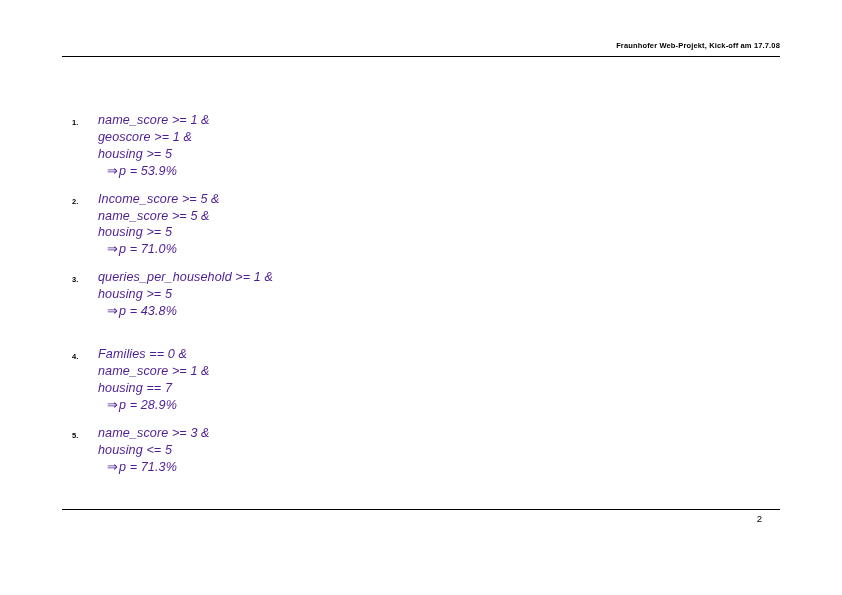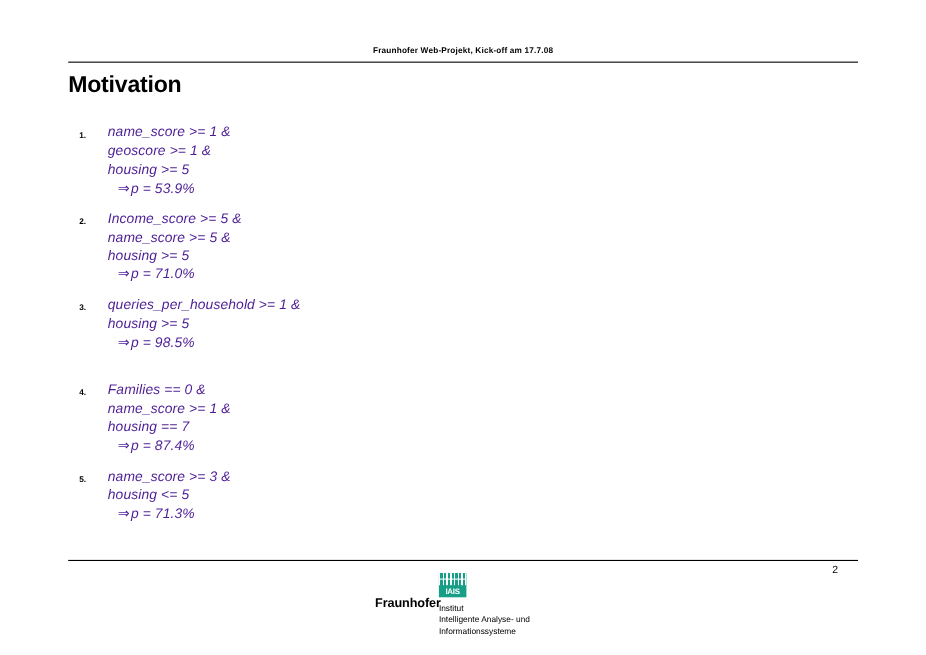--- a/index.html
+++ b/index.html
@@ -23,21 +23,21 @@
     height: 595px;
     background: #ffffff;
   }
 
   
   .header-text {
     position: absolute;
     left: 62px;
     top: 41px;
     width: 718px;
-    text-align: center;
+    text-align: right;
     font-size: 7.5px;
     font-weight: bold;
     letter-spacing: 0.15px;
     color: #000000;
     white-space: nowrap;
   }
   .rule-top {
     position: absolute;
     left: 62px;
     top: 56px;
@@ -192,21 +192,20 @@
   }
 </style>
 </head>
 <body>
 
 <div class="slide">
 
   <div class="header-text">Fraunhofer Web-Projekt, Kick-off am 17.7.08</div>
   <div class="rule-top"></div>
 
-  <div class="slide-title">Motivation</div>
 
   <div class="rule-list">
 
     <div class="rule-item">
       <div class="rule-index">1.</div>
       <div class="rule-lines">
         <div class="rule-line">name_score &gt;= 1 &amp;</div>
         <div class="rule-line">geoscore &gt;= 1 &amp;</div>
         <div class="rule-line">housing &gt;= 5</div>
         <div class="rule-line prob"><span class="arrow-glyph">⇒</span><span>p =  53.9%</span></div>
@@ -221,54 +220,42 @@
         <div class="rule-line">housing &gt;= 5</div>
         <div class="rule-line prob"><span class="arrow-glyph">⇒</span><span>p = 71.0%</span></div>
       </div>
     </div>
 
     <div class="rule-item">
       <div class="rule-index">3.</div>
       <div class="rule-lines">
         <div class="rule-line">queries_per_household &gt;= 1 &amp;</div>
         <div class="rule-line">housing &gt;= 5</div>
-        <div class="rule-line prob"><span class="arrow-glyph">⇒</span><span>p = 98.5%</span></div>
+        <div class="rule-line prob"><span class="arrow-glyph">⇒</span><span>p = 43.8%</span></div>
       </div>
     </div>
 
     <div class="rule-item">
       <div class="rule-index">4.</div>
       <div class="rule-lines">
         <div class="rule-line">Families == 0 &amp;</div>
         <div class="rule-line">name_score &gt;= 1 &amp;</div>
         <div class="rule-line">housing == 7</div>
-        <div class="rule-line prob"><span class="arrow-glyph">⇒</span><span>p = 87.4%</span></div>
+        <div class="rule-line prob"><span class="arrow-glyph">⇒</span><span>p = 28.9%</span></div>
       </div>
     </div>
 
     <div class="rule-item">
       <div class="rule-index">5.</div>
       <div class="rule-lines">
         <div class="rule-line">name_score &gt;= 3 &amp;</div>
         <div class="rule-line">housing &lt;= 5</div>
         <div class="rule-line prob"><span class="arrow-glyph">⇒</span><span>p = 71.3%</span></div>
       </div>
     </div>
 
   </div>
 
   <div class="rule-bottom"></div>
   <div class="page-number">2</div>
 
-  <div class="logo-block">
-    <div class="iais-mark">
-      <div class="iais-stripes"></div>
-      <div class="iais-text">IAIS</div>
-    </div>
-    <div class="fh-word">Fraunhofer</div>
-    <div class="inst-lines">
-      <div class="inst-line">Institut</div>
-      <div class="inst-line">Intelligente Analyse- und</div>
-      <div class="inst-line">Informationssysteme</div>
-    </div>
-  </div>
 
 </div>
 
 </body></html>

